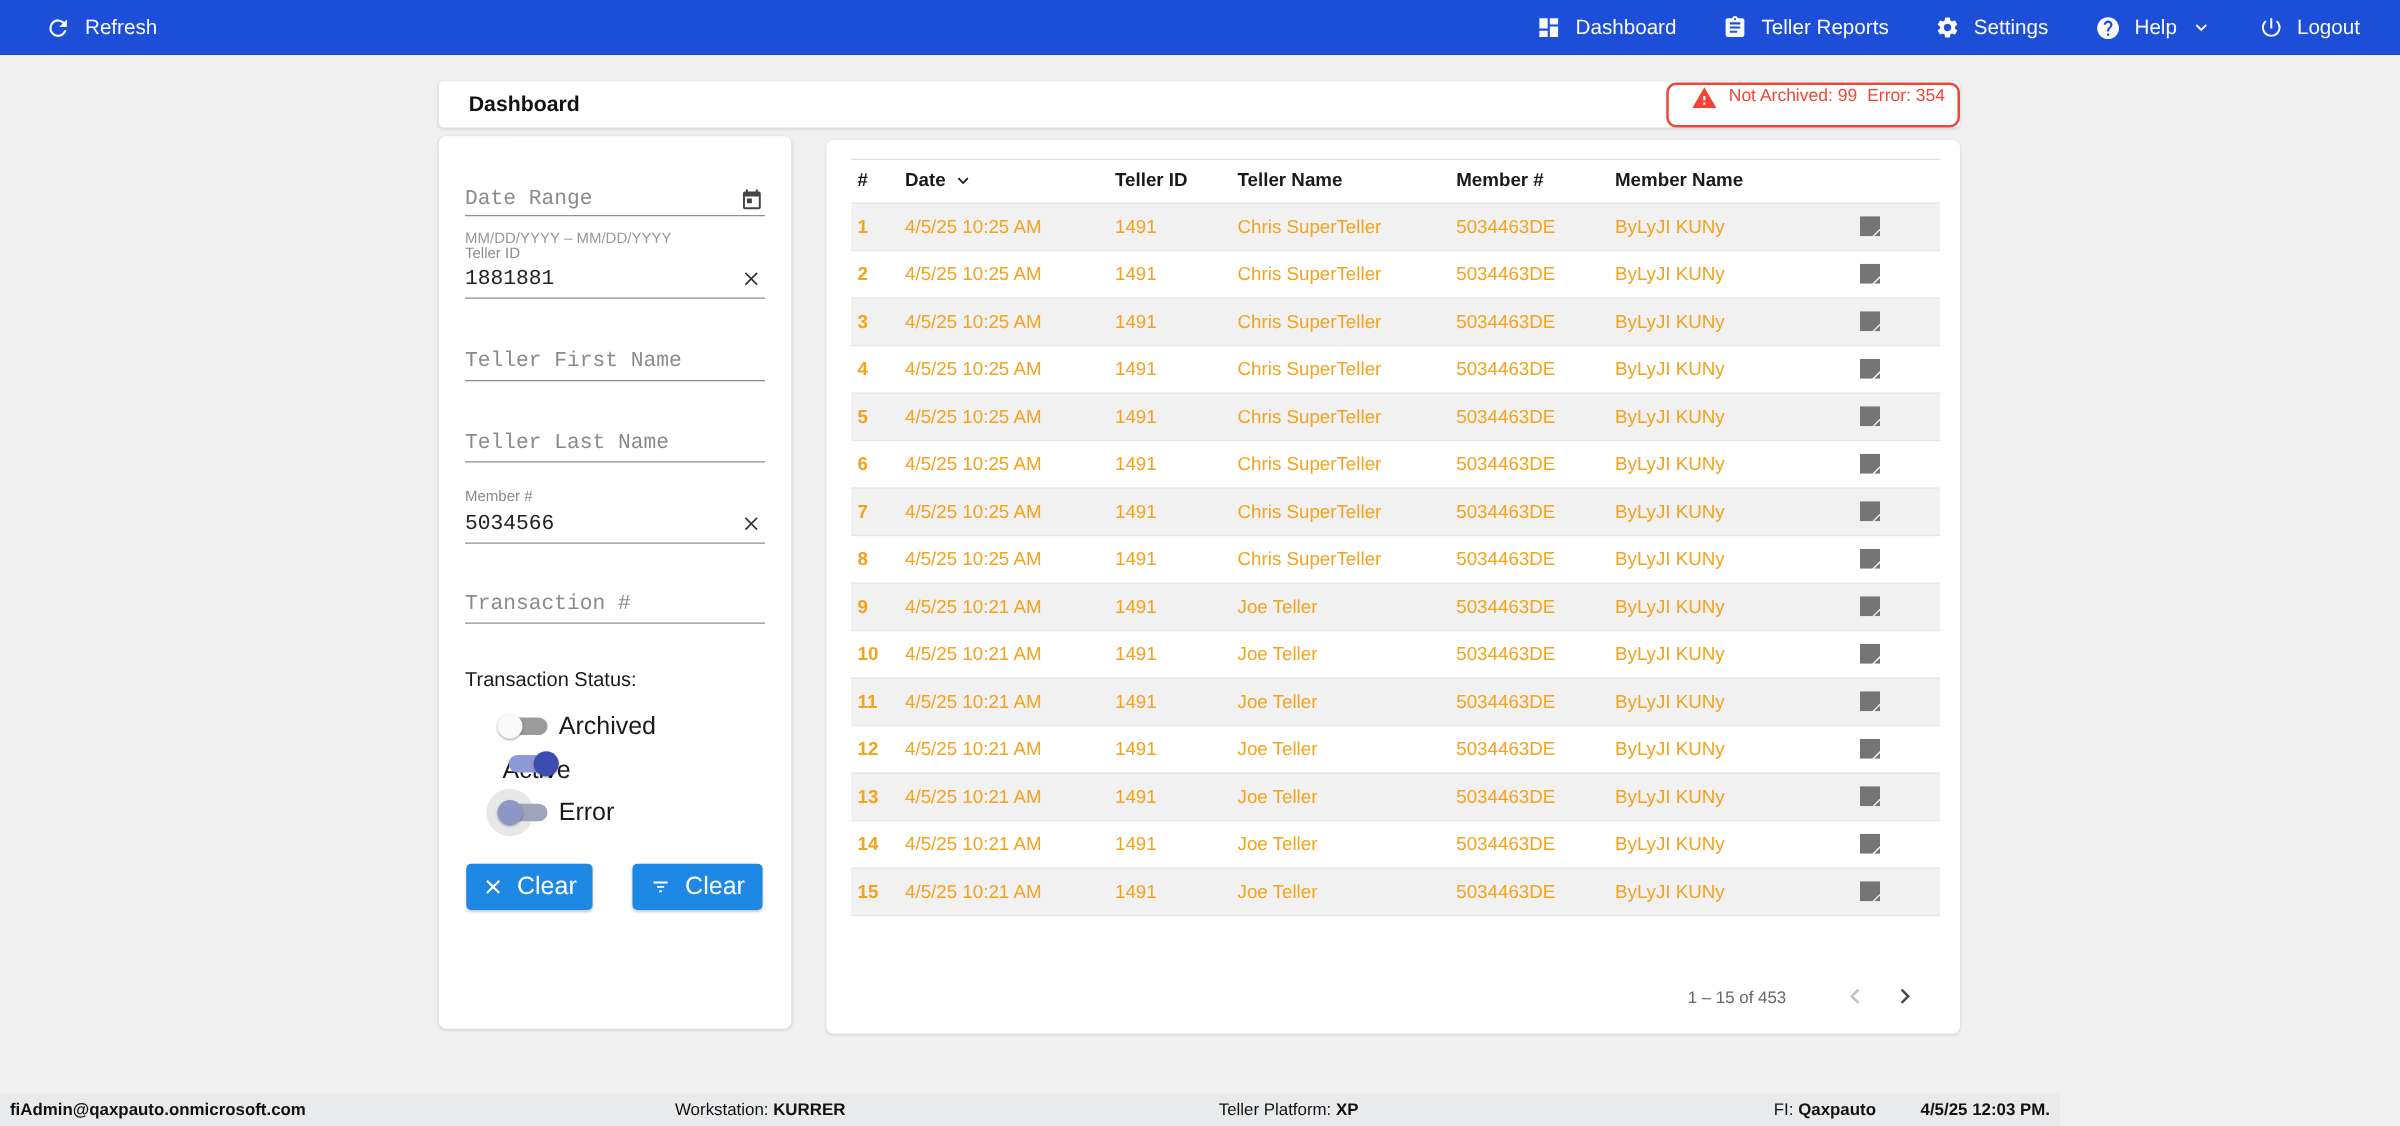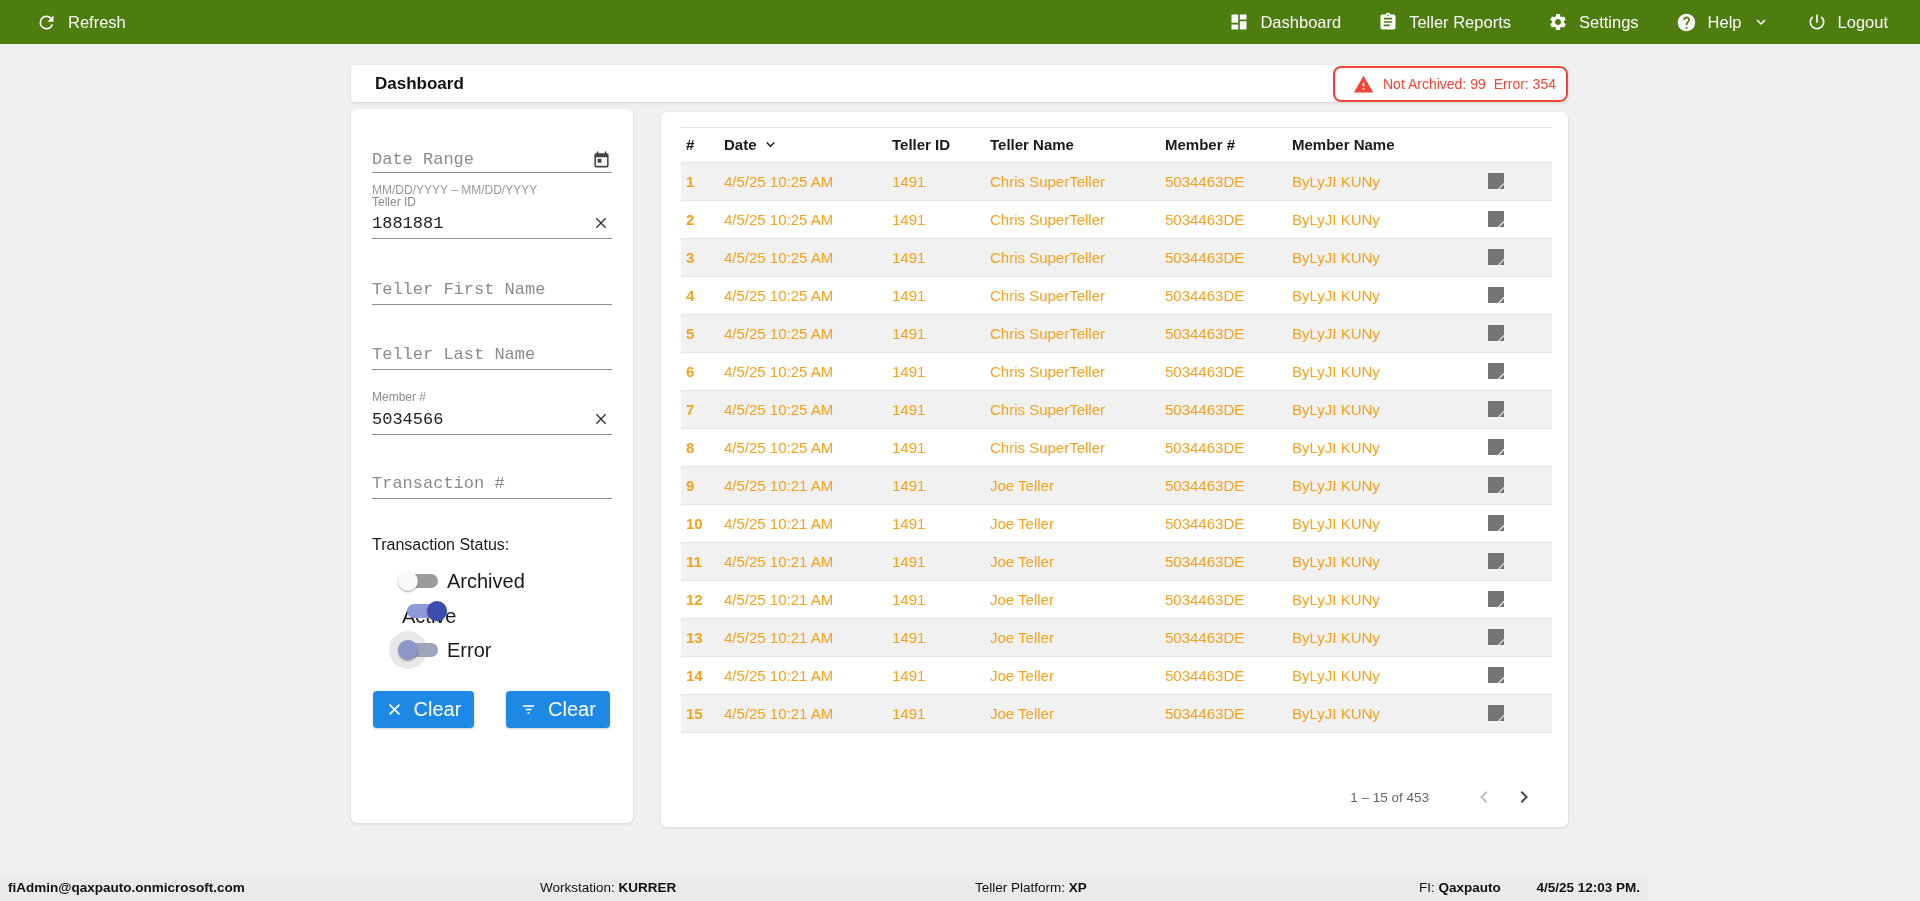--- a/index.html
+++ b/index.html
@@ -2,21 +2,21 @@
 <html><head>
 <meta charset="utf-8">
 <style>
   * { margin:0; padding:0; box-sizing:border-box; }
   html,body { width:1920px; height:901px; overflow:hidden; }
   body { font-family:"Liberation Sans", sans-serif; background:#f0f0f0; position:relative; }
 
   
   .navbar {
     position:absolute; left:0; top:0; width:1920px; height:44px;
-    background:#4d7c0f; color:#fafafa; display:flex; align-items:center;
+    background:#1d4ed8; color:#fafafa; display:flex; align-items:center;
   }
   .nav-item {
     display:flex; align-items:center; gap:11px; cursor:pointer;
     font-size:16.5px; color:#fafafa; white-space:nowrap;
   }
   .nav-item svg { display:block; }
   .nav-left { position:absolute; left:36px; top:0; height:44px; display:flex; align-items:center; }
   .nav-right { position:absolute; right:32px; top:0; height:44px; display:flex; align-items:center; gap:37px; }
 
   
@@ -24,21 +24,21 @@
     position:absolute; left:351px; top:65px; width:1217px; height:37px;
     background:#fff; border-radius:4px; box-shadow:0 1px 3px rgba(0,0,0,0.12);
   }
   .title-bar h1 {
     position:absolute; left:24px; top:0; height:37px; display:flex; align-items:center;
     font-size:17px; font-weight:bold; color:#111;
   }
   .alert-box {
     position:absolute; right:0px; top:1px; height:36px; width:235px;
     background:#fff; border:2px solid #f44336; border-radius:8px;
-    display:flex; align-items:center; color:#f44336; font-size:14px;
+    display:flex; align-items:flex-start; color:#f44336; font-size:14px;
   }
   .alert-box .warn { margin-left:18px; margin-right:9px; display:flex; }
   .alert-box .alert-text { display:flex; gap:8px; white-space:nowrap; }
 
   
   .filter-card {
     position:absolute; left:351px; top:109px; width:282px; height:714px;
     background:#fff; border-radius:6px; box-shadow:0 1px 3px rgba(0,0,0,0.12);
   }
   .field { position:absolute; left:21px; width:240px; }

